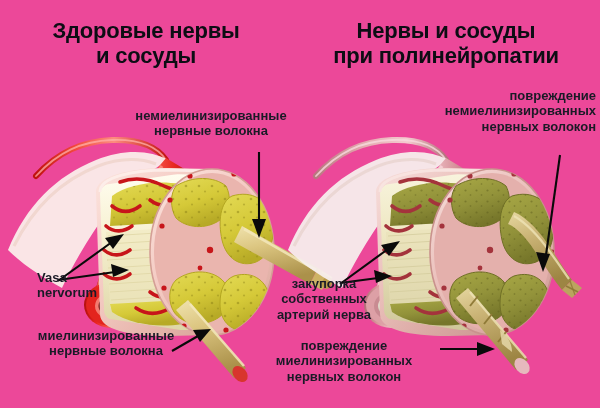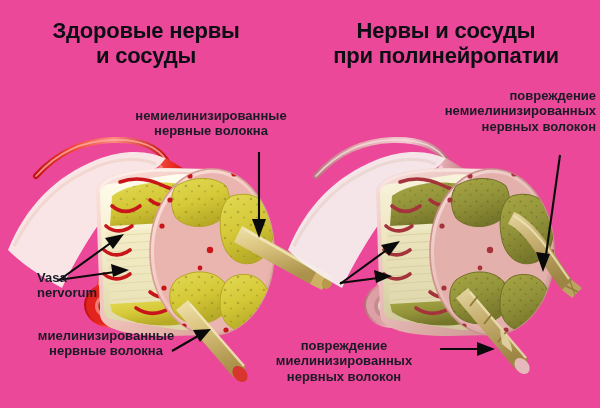--- a/index.html
+++ b/index.html
@@ -460,18 +460,21 @@
   <div class="lbl l" style="left:18px; top:270px; width:96px;margin-left:19px;">Vasa
 nervorum</div>
 
   <div class="lbl c" style="left:6px; top:328px; width:200px;">миелинизированные
 нервные волокна</div>
 
   <div class="lbl r" style="left:408px; top:88px; width:188px;">повреждение
 немиелинизированных
 нервных волокон</div>
 
+  <div class="lbl c" style="left:262px; top:276px; width:124px;">закупорка
+собственных
+артерий нерва</div>
 
   <div class="lbl c" style="left:256px; top:338px; width:176px;">повреждение
 миелинизированных
 нервных волокон</div>
 
 </div>
 
 </body></html>

